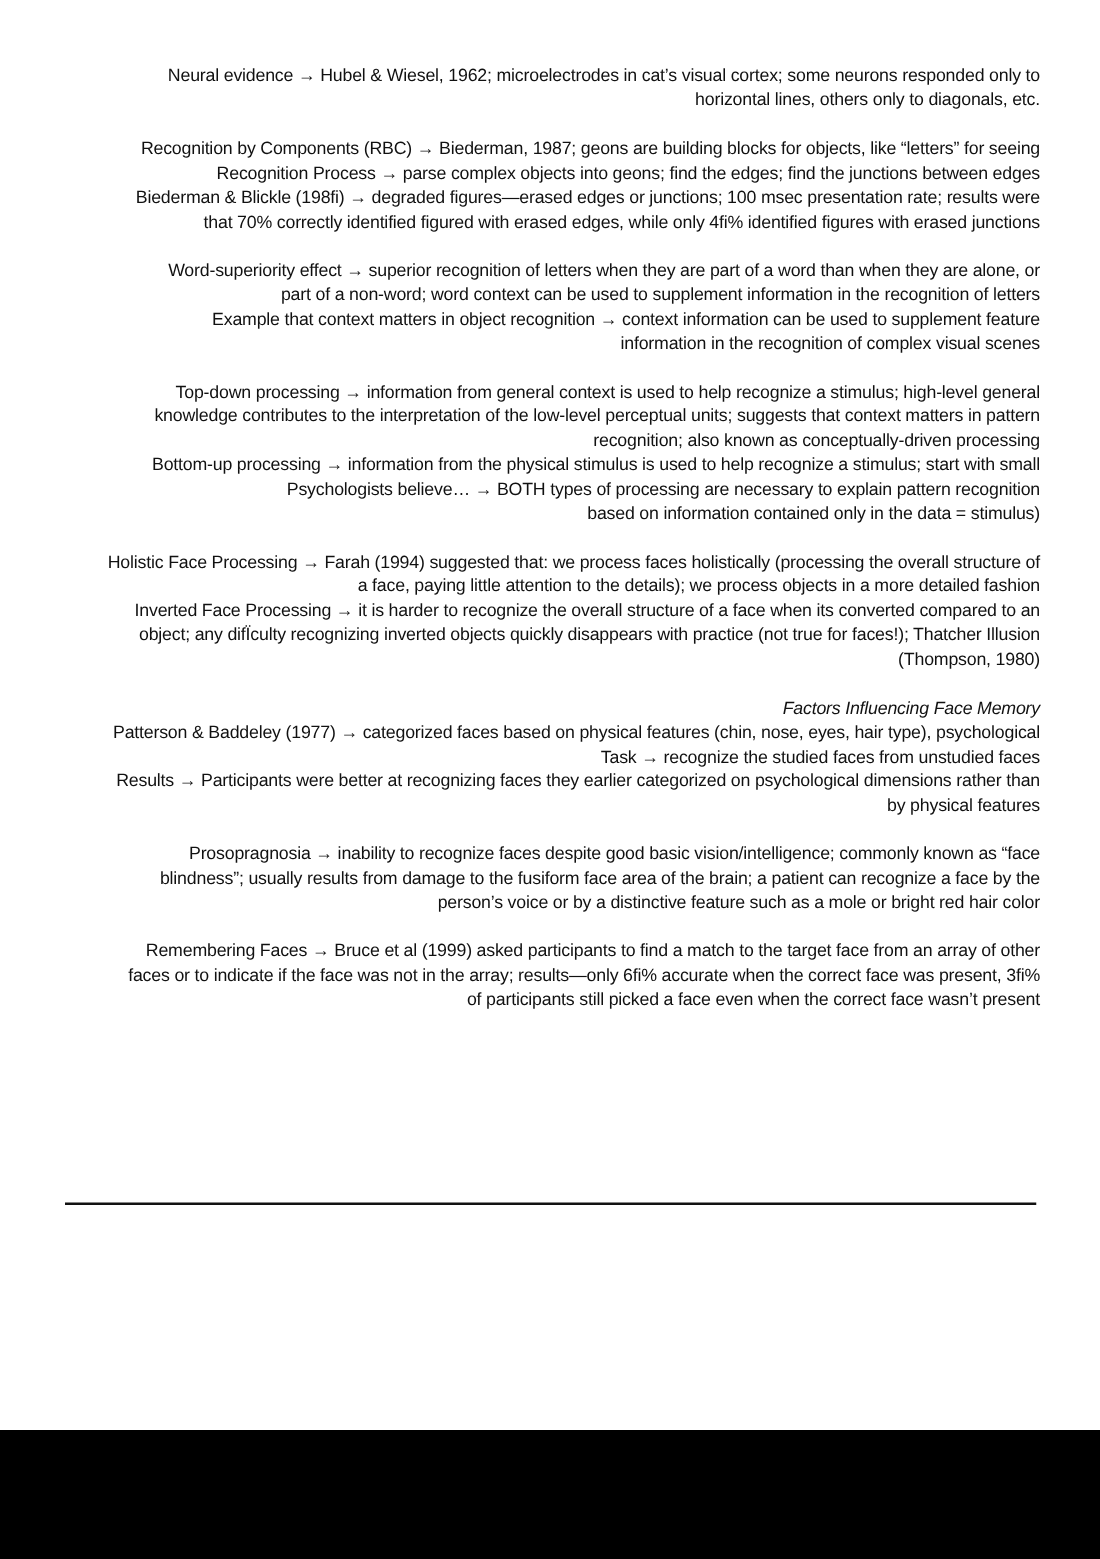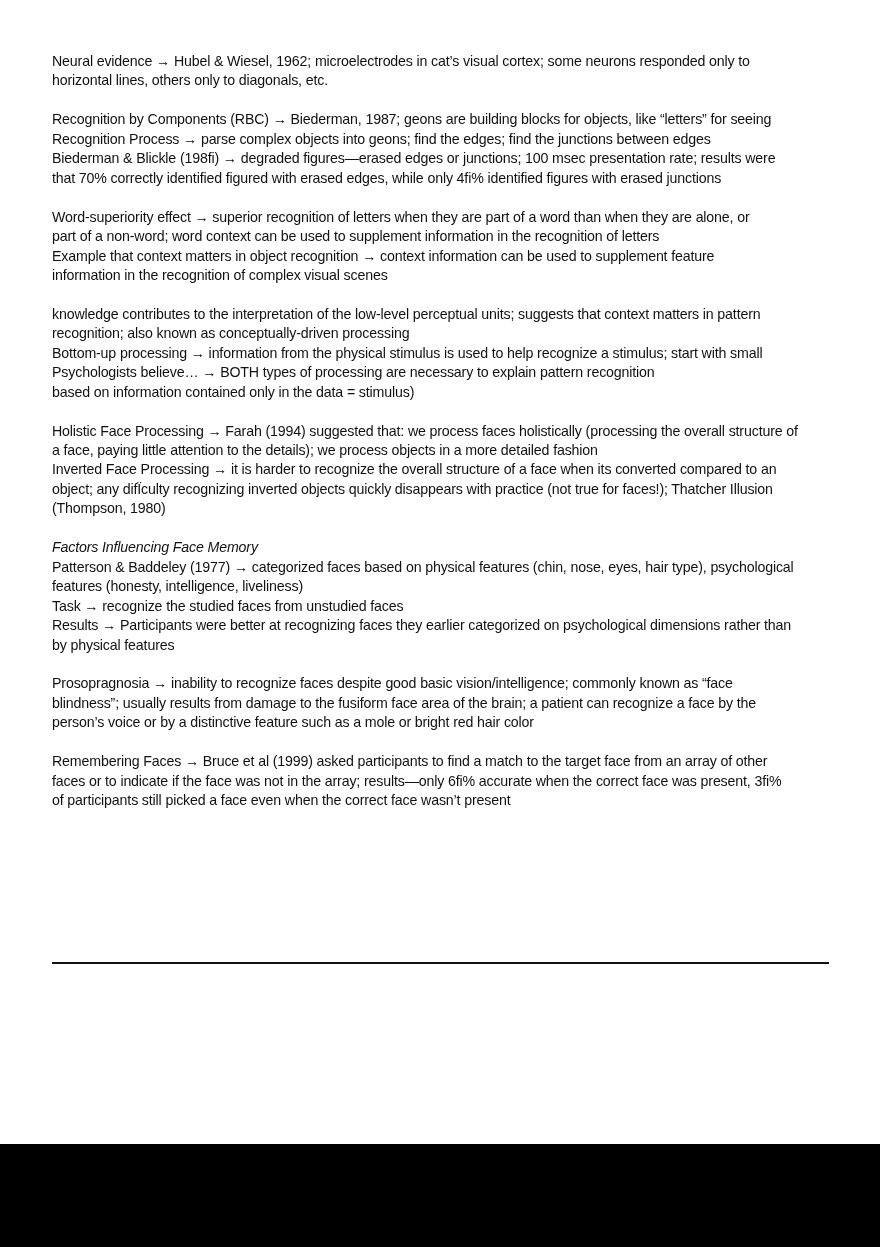--- a/index.html
+++ b/index.html
@@ -15,20 +15,21 @@
       font-family: "Liberation Sans", "DejaVu Sans", sans-serif;
       color: #111111;
     }
     .page {
       position: absolute;
       left: 0;
       top: 0;
       width: 880px;
       height: 1144px;
       background: #ffffff;
+      text-align: right;
     }
     .content {
       position: absolute;
       left: 52px;
       top: 52px;
       width: 780px;
       font-size: 14.2px;
       line-height: 19.45px;
       letter-spacing: -0.15px;
     }
@@ -79,39 +80,39 @@
 
 
     <div class="block">
       <span class="line">Word-superiority effect → superior recognition of letters when they are part of a word than when they are alone, or</span>
       <span class="line">part of a non-word; word context can be used to supplement information in the recognition of letters</span>
       <span class="line">Example that context matters in object recognition → context information can be used to supplement feature</span>
       <span class="line">information in the recognition of complex visual scenes</span>
     </div>
 
     <div class="block">
+      <span class="line">Top-down processing → information from general context is used to help recognize a stimulus; high-level general</span>
       <span class="line">knowledge contributes to the interpretation of the low-level perceptual units; suggests that context matters in pattern</span>
       <span class="line">recognition; also known as conceptually-driven processing</span>
       <span class="line">Bottom-up processing → information from the physical stimulus is used to help recognize a stimulus; start with small</span>
       <span class="line">Psychologists believe… → BOTH types of processing are necessary to explain pattern recognition</span>
       <span class="line">based on information contained only in the data = stimulus)</span>
     </div>
 
     <div class="block">
       <span class="line">Holistic Face Processing → Farah (1994) suggested that: we process faces holistically (processing the overall structure of</span>
       <span class="line">a face, paying little attention to the details); we process objects in a more detailed fashion</span>
       <span class="line">Inverted Face Processing → it is harder to recognize the overall structure of a face when its converted compared to an</span>
       <span class="line">object; any difÏculty recognizing inverted objects quickly disappears with practice (not true for faces!); Thatcher Illusion</span>
       <span class="line">(Thompson, 1980)</span>
     </div>
 
     <div class="block">
       <span class="line heading">Factors Influencing Face Memory</span>
       <span class="line">Patterson &amp; Baddeley (1977) → categorized faces based on physical features (chin, nose, eyes, hair type), psychological</span>
-      <span class="line">features (honesty, intelligence, liveliness)</span>
       <span class="line">Task → recognize the studied faces from unstudied faces</span>
       <span class="line">Results → Participants were better at recognizing faces they earlier categorized on psychological dimensions rather than</span>
       <span class="line">by physical features</span>
     </div>
 
     <div class="block">
       <span class="line">Prosopragnosia → inability to recognize faces despite good basic vision/intelligence; commonly known as “face</span>
       <span class="line">blindness”; usually results from damage to the fusiform face area of the brain; a patient can recognize a face by the</span>
       <span class="line">person’s voice or by a distinctive feature such as a mole or bright red hair color</span>
     </div>

